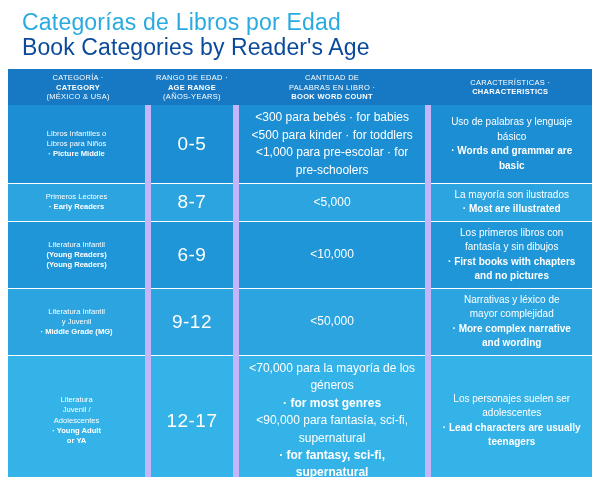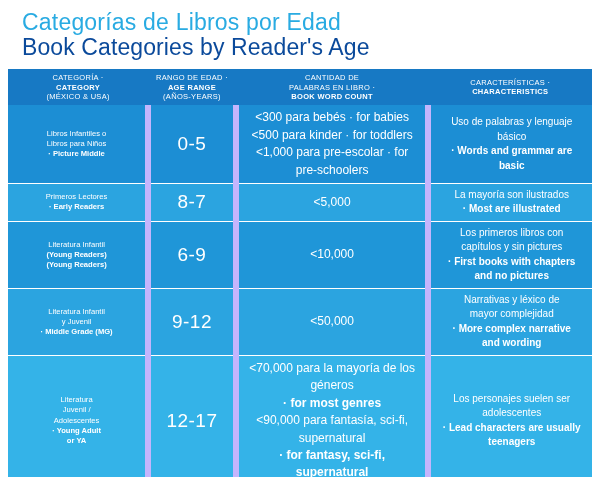--- a/index.html
+++ b/index.html
@@ -185,21 +185,21 @@
           <span class="nowrapline">Literatura Infantil</span>
           <span class="nowrapline en">(Young Readers)</span>
           <span class="nowrapline en">(Young Readers)</span>
         </td>
         <td class="age">6-9</td>
         <td class="count">
           <span class="nowrapline">&lt;10,000</span>
         </td>
         <td class="char">
           <span class="nowrapline">Los primeros libros con</span>
-          <span class="nowrapline">capítulos y sin pictures</span>
+          <span class="nowrapline">fantasía y sin dibujos</span>
           <span class="nowrapline en">· First books with chapters</span>
           <span class="nowrapline en">and no pictures</span>
         </td>
       </tr>
 
       <tr class="r3">
         <td class="cat">
           <span class="nowrapline">Literatura Infantil</span>
           <span class="nowrapline">y Juvenil</span>
           <span class="nowrapline en">· Middle Grade (MG)</span>

